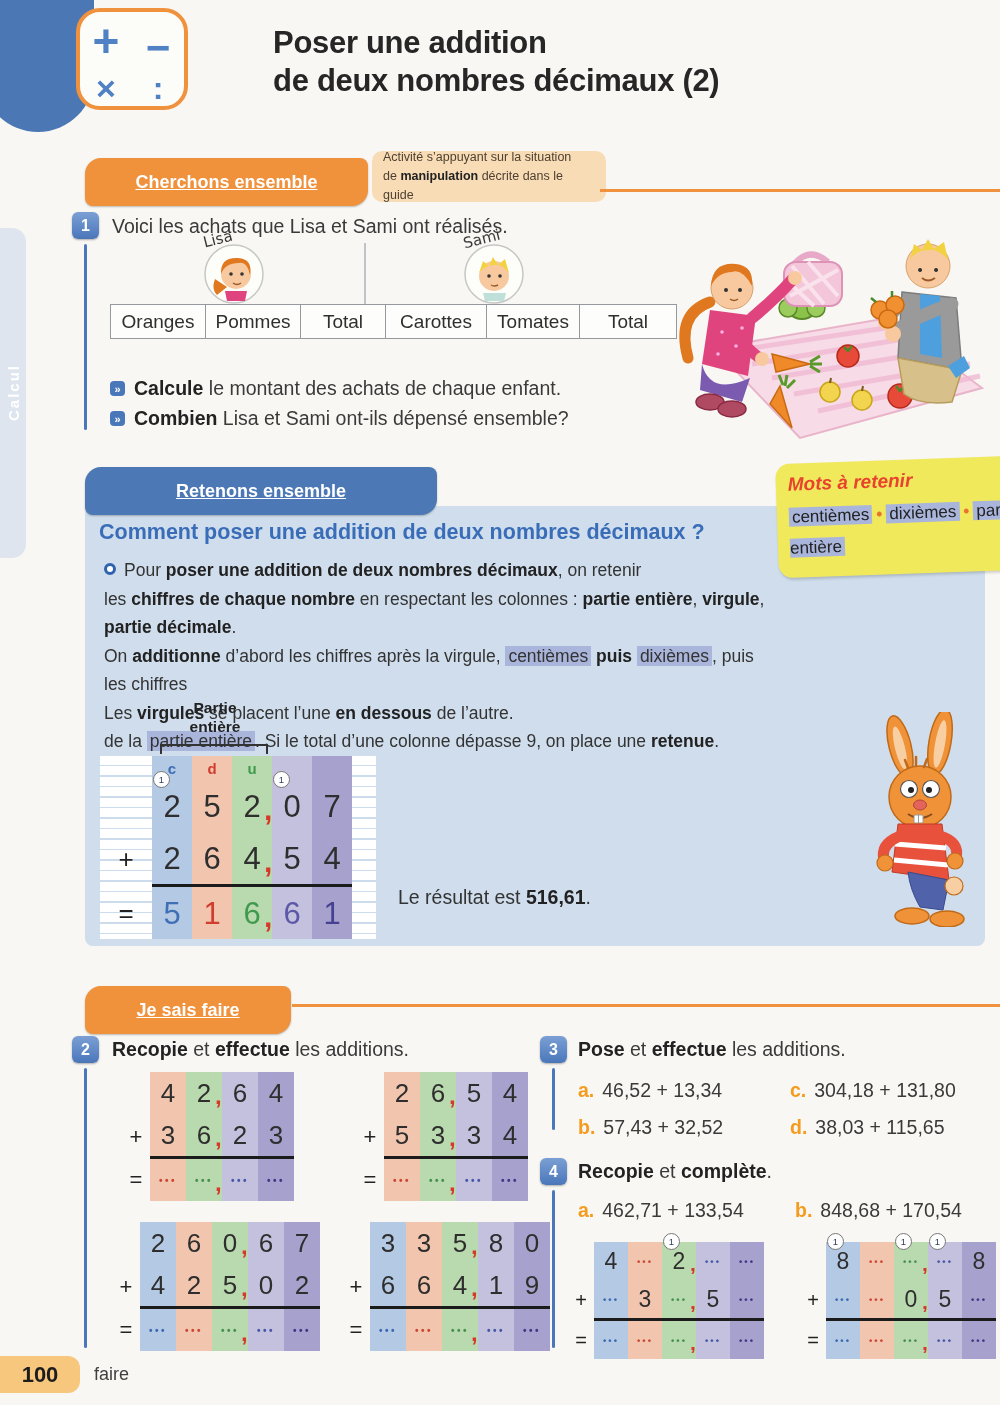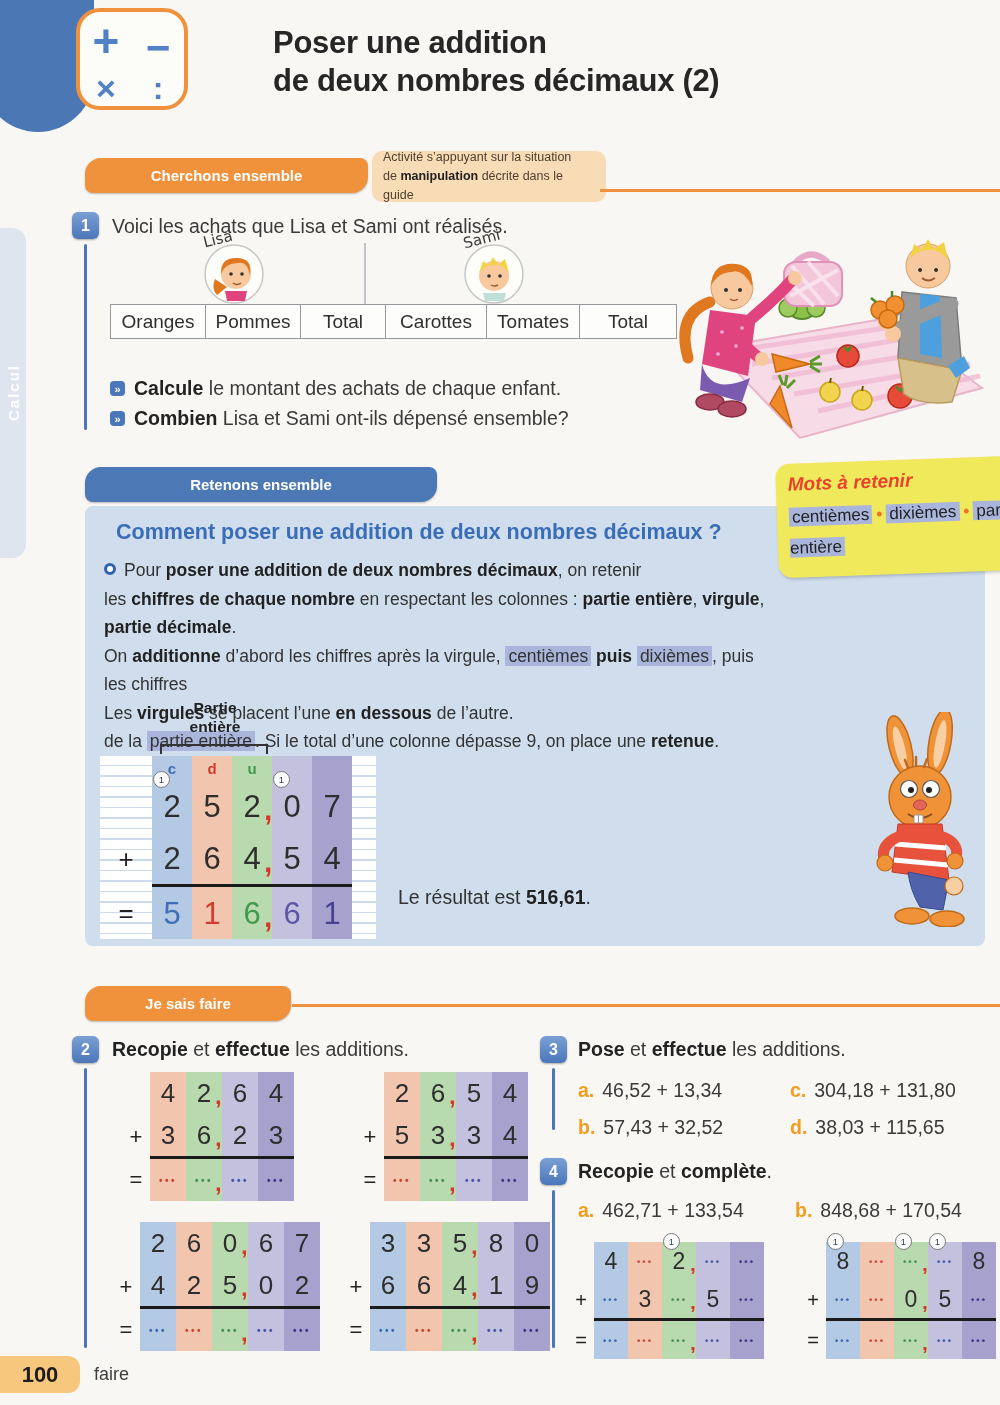--- a/index.html
+++ b/index.html
@@ -22,22 +22,22 @@
             grid-template-columns:1fr 1fr;align-items:center;justify-items:center;color:#4f81c4;}
   .op-badge span{font-weight:bold;line-height:1;}
   .op-plus{font-size:46px;}
   .op-minus{font-size:42px;margin-top:14px;}
   .op-times{font-size:34px;}
   .op-colon{font-size:32px;}
   .page-title{position:absolute;left:226px;top:24px;font-size:31px;font-weight:bold;color:#262626;
               line-height:1.22;letter-spacing:-0.3px;margin-left:47px;}
 
   
-  .banner{position:absolute;height:35px;border-radius:16px 8px 16px 8px;display:flex;align-items:center;
-          justify-content:center;color:#fff;font-weight:bold;font-size:15px;box-shadow:0 1px 2px rgba(0,0,0,.25);}
+  .banner{position:absolute;height:48px;border-radius:16px 8px 16px 8px;display:flex;align-items:center;
+          justify-content:center;color:#fff;font-weight:bold;font-size:18px;box-shadow:0 1px 2px rgba(0,0,0,.25);text-decoration:underline;}
   .banner.orange{background:#f0913c;}
   .banner.blue{background:#4c79b6;}
   #cherchons-banner{left:85px;top:158px;width:283px;}
   #cherchons-note{position:absolute;left:372px;top:151px;width:212px;height:51px;background:#f8dcb6;
                   border-radius:10px;font-size:12.5px;color:#4e4132;display:flex;flex-direction:column;
                   justify-content:center;padding:0 11px;line-height:1.5;}
   #cherchons-line{position:absolute;left:600px;top:189px;width:400px;height:3px;background:#f0923d;}
   #retenons-banner{left:85px;top:467px;width:352px;z-index:3;}
   #jesaisfaire-banner{left:85px;top:986px;width:206px;}
   #jesaisfaire-line{position:absolute;left:292px;top:1004px;width:708px;height:3px;background:#f0923d;}
@@ -58,21 +58,21 @@
   #table1{position:absolute;left:110px;top:304px;border-collapse:collapse;background:rgba(255,255,255,.75);}
   #table1 td{border:1.5px solid #96999e;text-align:center;font-size:19px;color:#2f2f2f;height:33px;padding:0 4px;}
   #table1 .red{color:#e03020;font-weight:bold;}
   .table-divider{position:absolute;left:364px;top:243px;width:1.5px;height:61px;background:#c0c4c9;}
   .bullet-row{position:absolute;left:110px;display:flex;align-items:flex-start;gap:9px;font-size:19.5px;color:#3a3a3a;}
   .chev{flex:0 0 auto;width:15px;height:15px;margin-top:4px;background:#4a77ba;border-radius:4px;color:#fff;
         font-size:11px;font-weight:bold;display:flex;align-items:center;justify-content:center;}
 
   
   .blue-box{position:absolute;left:85px;top:506px;width:900px;height:440px;background:#cfddec;border-radius:8px;}
-  #retenons-heading{position:absolute;left:116px;top:520px;font-size:21.5px;font-weight:bold;color:#3a6db8;z-index:2;}
+  #retenons-heading{position:absolute;left:99px;top:520px;font-size:21.5px;font-weight:bold;color:#3a6db8;z-index:2;}
   #retenons-par{position:absolute;left:104px;top:556px;width:668px;font-size:17.5px;line-height:28.5px;color:#333;z-index:2;}
   .pbullet{display:inline-block;width:6px;height:6px;border:3.5px solid #2f62ae;border-radius:50%;
            background:#fff;margin-right:8px;vertical-align:1px;}
   #mots-note{position:absolute;left:777px;top:460px;width:216px;background:#f1e95c;border-radius:14px;
              transform:rotate(-2deg);padding:10px 12px 14px;box-shadow:1px 2px 3px rgba(0,0,0,.18);z-index:4;}
   #mots-title{color:#e8432e;font-weight:bold;font-style:italic;font-size:19px;margin-bottom:7px;}
   #mots-words{font-size:17px;color:#222;line-height:1.8;}
   .mots-dot{color:#e8742e;font-weight:bold;margin:0 4px;}
 
   .partie-label{position:absolute;left:163px;top:698px;width:104px;text-align:center;font-size:15.5px;

